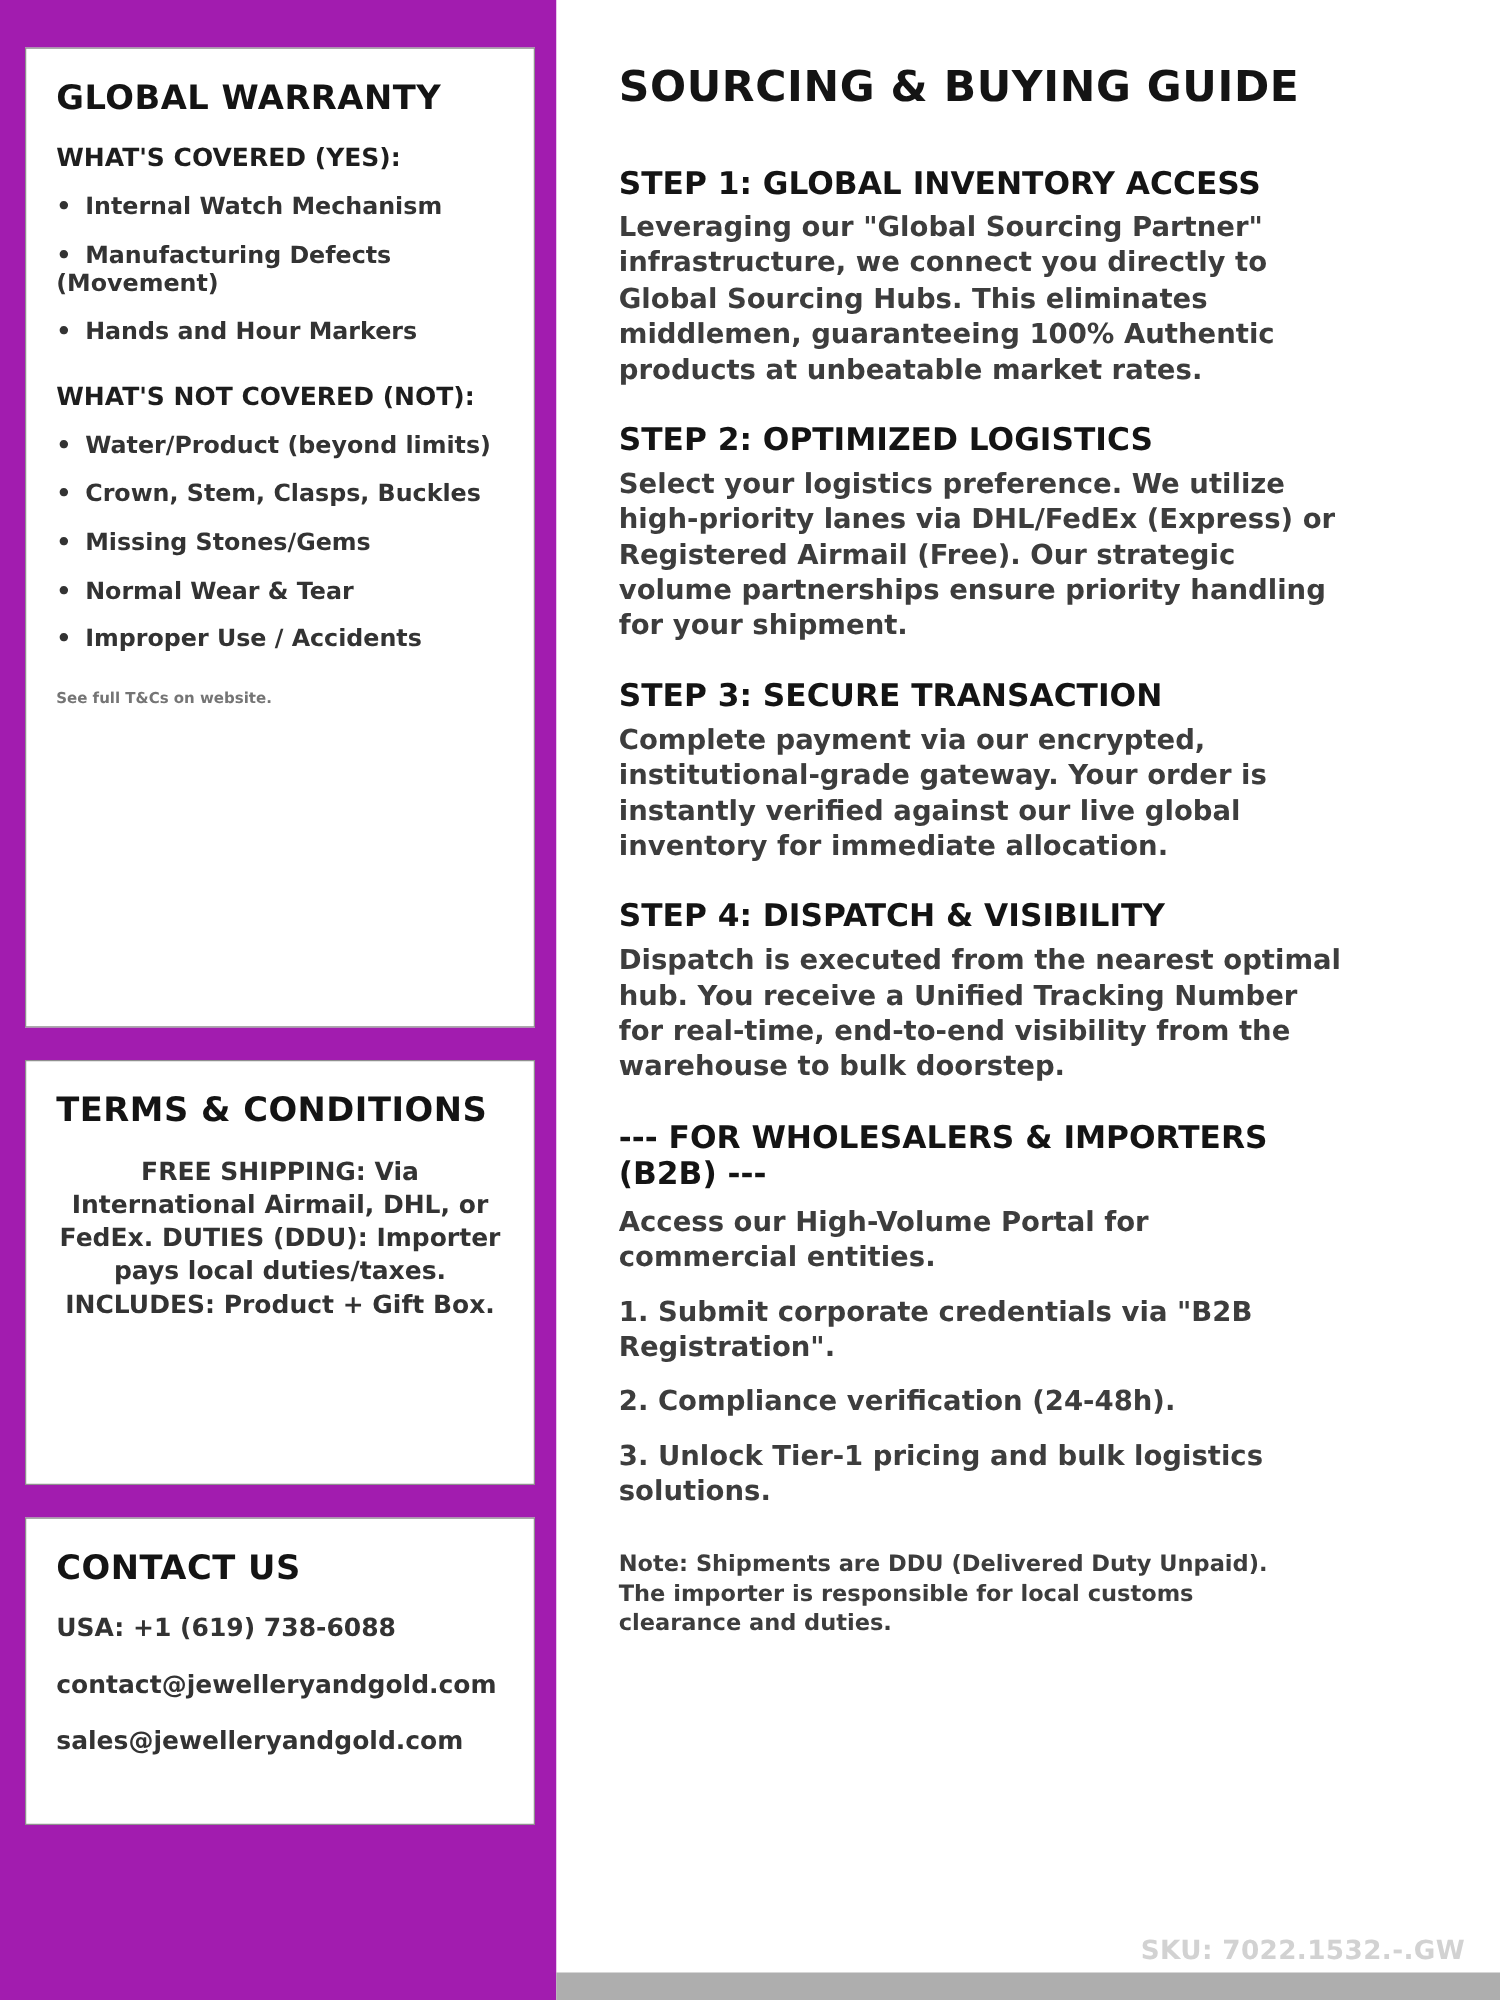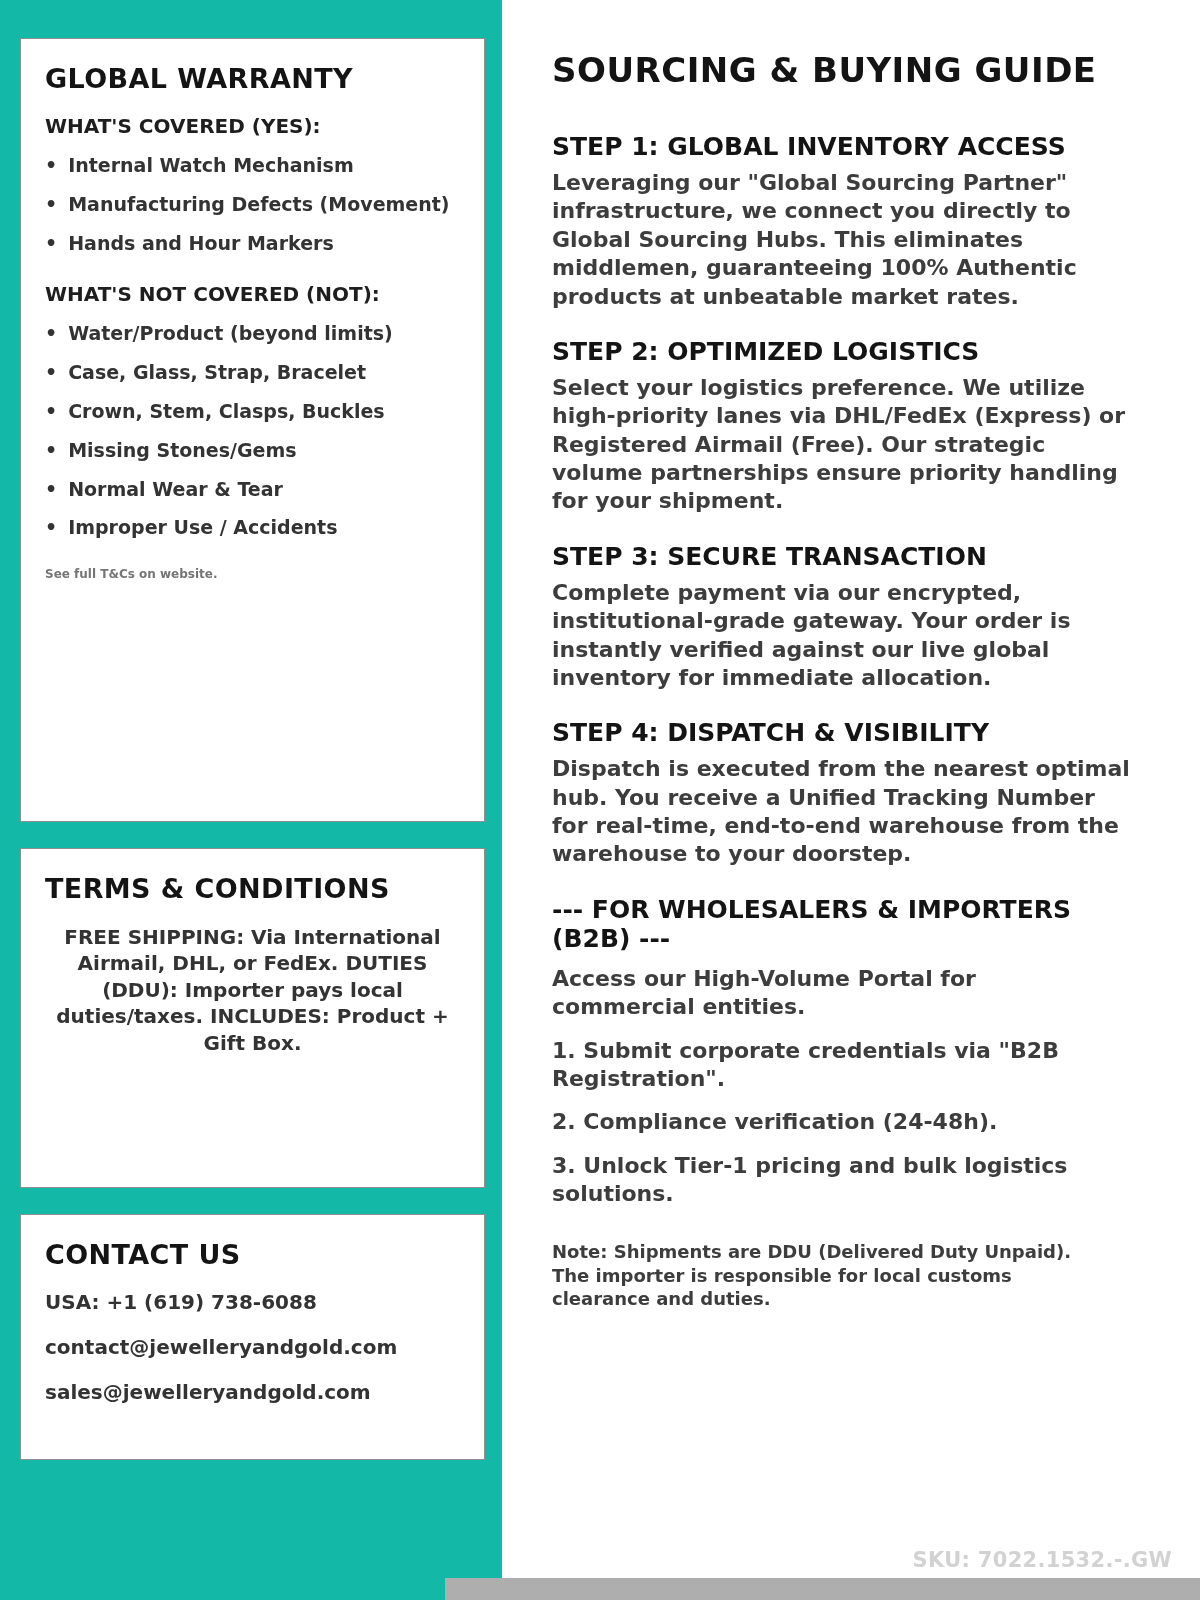--- a/index.html
+++ b/index.html
@@ -10,23 +10,23 @@
     position: relative;
     width: 1200px;
     height: 1600px;
     background: #ffffff;
     display: flex;
     overflow: hidden;
   }
 
   
   .sidebar {
-    width: 502px;
+    width: 445px;
     flex-shrink: 0;
-    background: #14b8a6;
+    background: #a21caf;
     padding: 38px 17px 0 20px;
   }
   .panel {
     background: #ffffff;
     border: 1px solid #8f8f8f;
     padding: 24px 24px 20px 24px;
     margin-bottom: 26px;
   }
   .panel-warranty { min-height: 784px; }
   .panel-terms    { min-height: 340px; }
@@ -162,21 +162,20 @@
       <h3 class="sub-title">WHAT'S COVERED (YES):</h3>
       <ul class="bullet-list">
         <li>Internal Watch Mechanism</li>
         <li>Manufacturing Defects (Movement)</li>
         <li>Hands and Hour Markers</li>
       </ul>
 
       <h3 class="sub-title">WHAT'S NOT COVERED (NOT):</h3>
       <ul class="bullet-list">
         <li>Water/Product (beyond limits)</li>
-        <li>Case, Glass, Strap, Bracelet</li>
         <li>Crown, Stem, Clasps, Buckles</li>
         <li>Missing Stones/Gems</li>
         <li>Normal Wear &amp; Tear</li>
         <li>Improper Use / Accidents</li>
       </ul>
 
       <p class="footnote">See full T&amp;Cs on website.</p>
     </section>
 
     <section class="panel panel-terms">
@@ -207,21 +206,21 @@
       <p class="step-body">Select your logistics preference. We utilize high-priority lanes via DHL/FedEx (Express) or Registered Airmail (Free). Our strategic volume partnerships ensure priority handling for your shipment.</p>
     </section>
 
     <section class="step">
       <h2 class="step-heading">STEP 3: SECURE TRANSACTION</h2>
       <p class="step-body">Complete payment via our encrypted, institutional-grade gateway. Your order is instantly verified against our live global inventory for immediate allocation.</p>
     </section>
 
     <section class="step">
       <h2 class="step-heading">STEP 4: DISPATCH &amp; VISIBILITY</h2>
-      <p class="step-body">Dispatch is executed from the nearest optimal hub. You receive a Unified Tracking Number for real-time, end-to-end warehouse from the warehouse to your doorstep.</p>
+      <p class="step-body">Dispatch is executed from the nearest optimal hub. You receive a Unified Tracking Number for real-time, end-to-end visibility from the warehouse to bulk doorstep.</p>
     </section>
 
     <section class="b2b">
       <h2 class="b2b-heading">--- FOR WHOLESALERS &amp; IMPORTERS (B2B) ---</h2>
       <p class="b2b-intro">Access our High-Volume Portal for commercial entities.</p>
       <p class="b2b-item">1. Submit corporate credentials via "B2B Registration".</p>
       <p class="b2b-item">2. Compliance verification (24-48h).</p>
       <p class="b2b-item">3. Unlock Tier-1 pricing and bulk logistics solutions.</p>
       <p class="b2b-note">Note: Shipments are DDU (Delivered Duty Unpaid). The importer is responsible for local customs clearance and duties.</p>
     </section>

